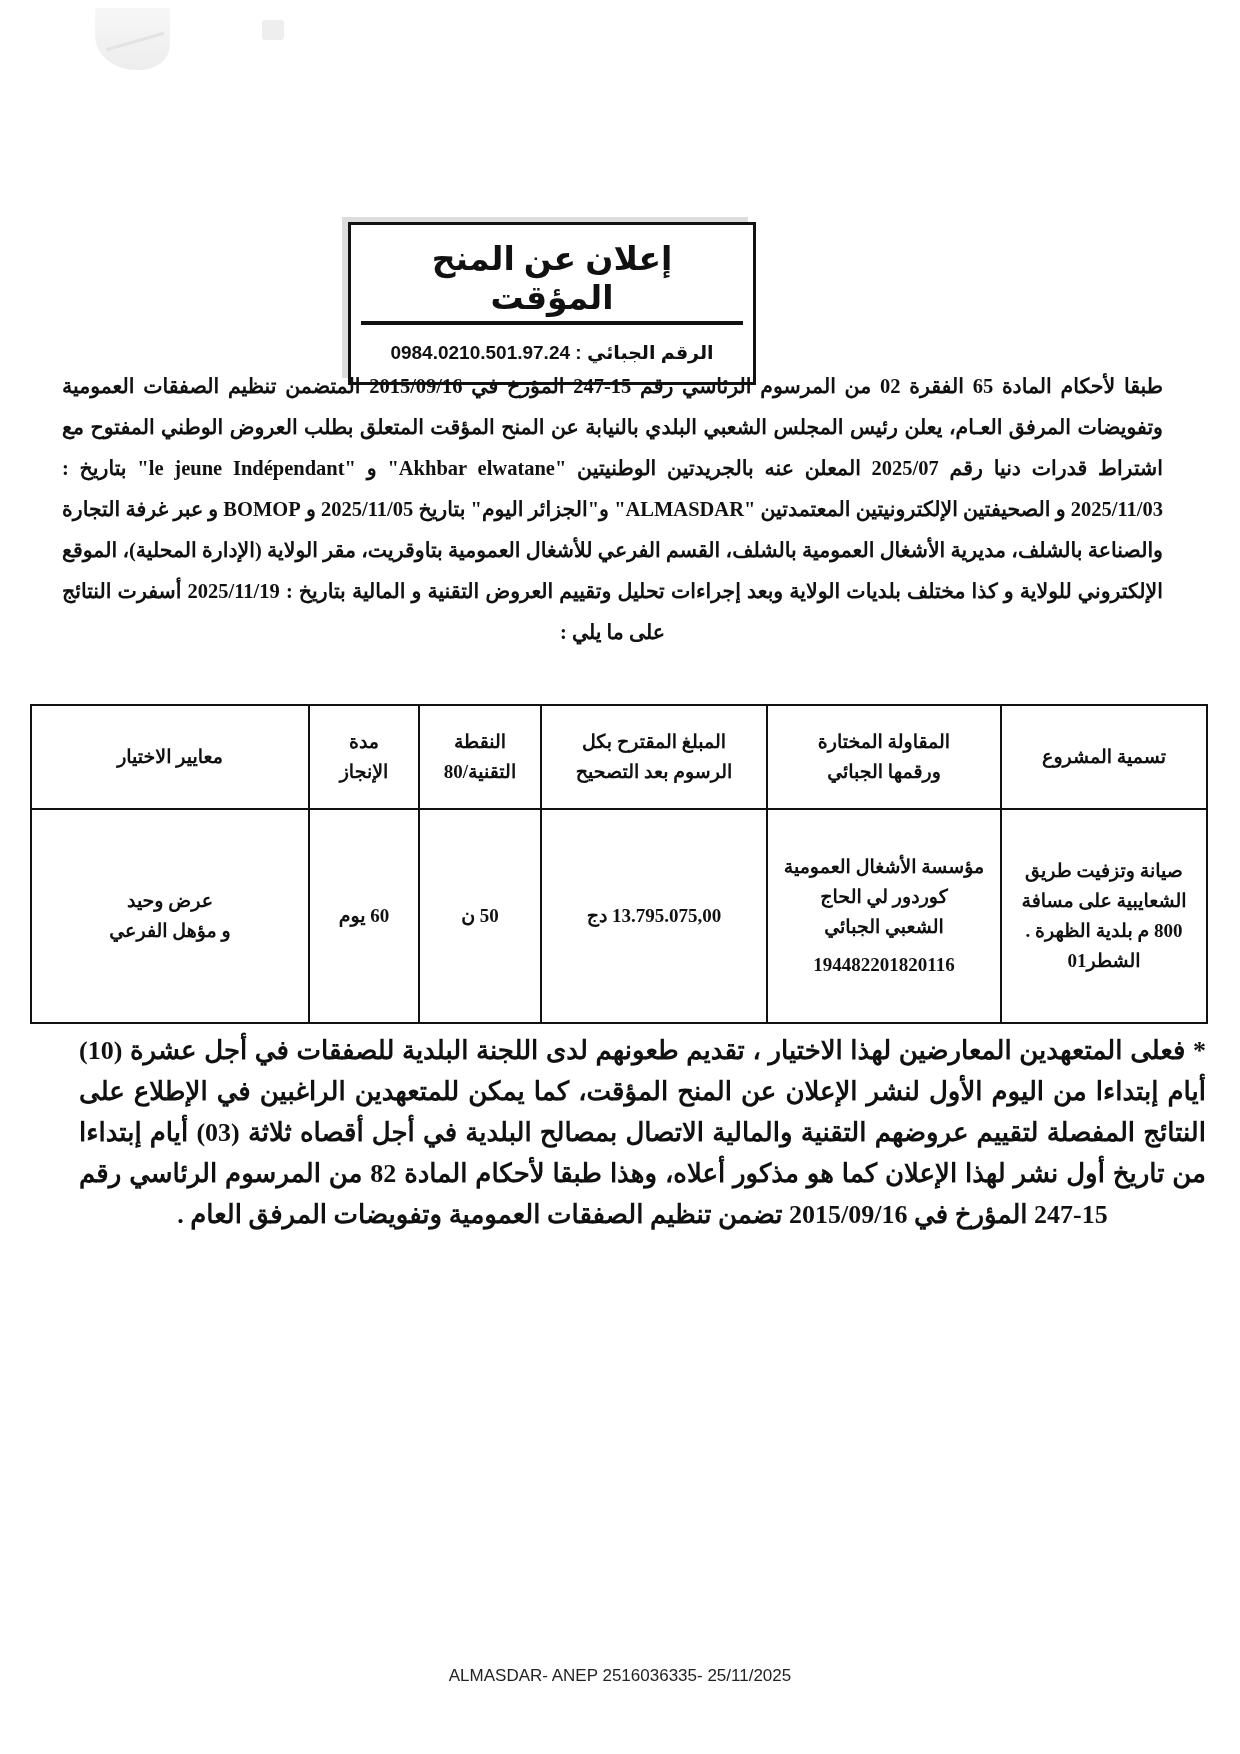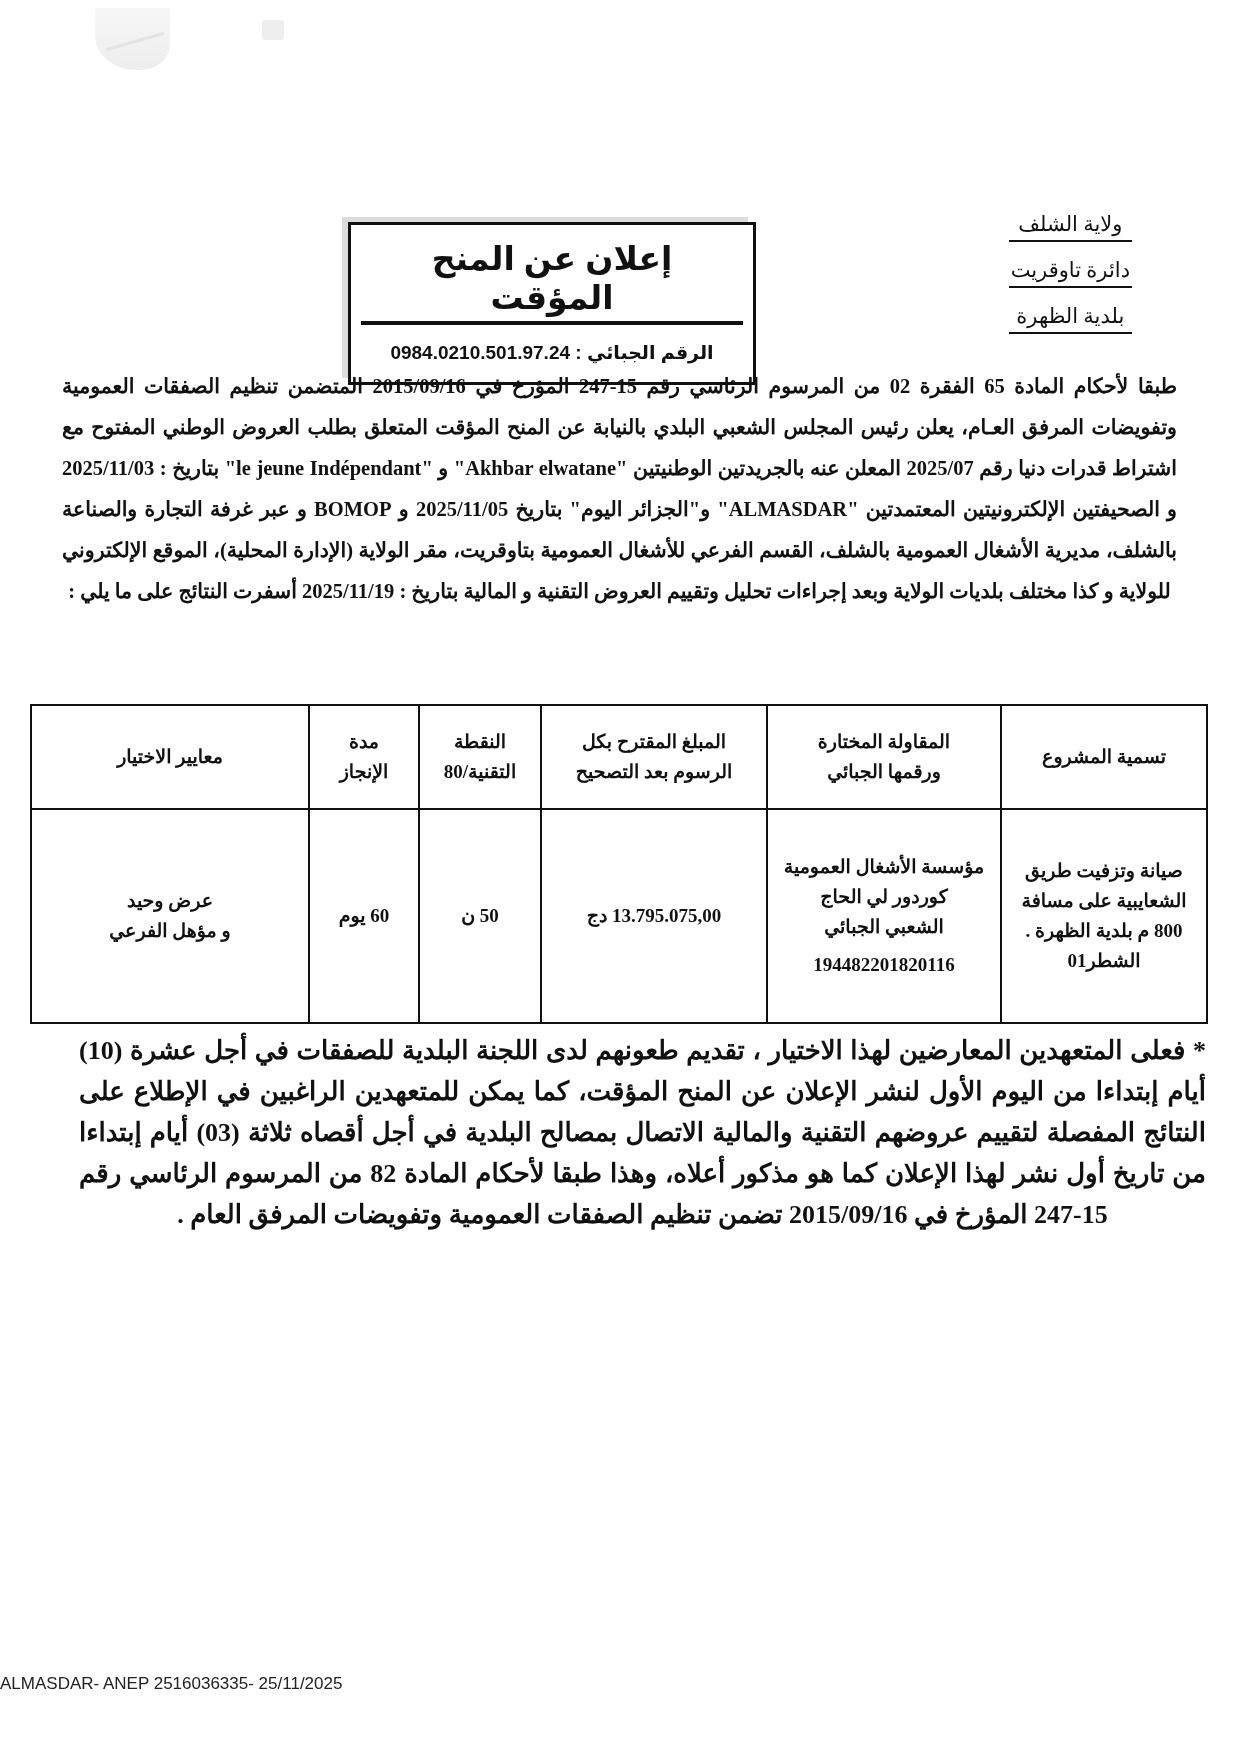--- a/index.html
+++ b/index.html
@@ -94,21 +94,21 @@
     font-weight: bold;
     font-size: 19px;
     direction: rtl;
     unicode-bidi: plaintext;
   }
 
   
   .body-para {
     position: absolute;
     top: 366px;
-    right: 63px;
+    right: 77px;
     left: 62px;
     font-size: 20.5px;
     line-height: 41px;
     text-align: justify;
     text-align-last: center;
     font-family: "Liberation Serif", "DejaVu Serif", serif;
     font-weight: bold;
   }
 
   
@@ -154,44 +154,39 @@
     line-height: 41px;
     text-align: justify;
     text-align-last: center;
     font-weight: bold;
     margin-left: 45px;
   }
 
   
   .page-footer {
     position: absolute;
-    bottom: 60px;
+    bottom: 68px;
     left: 0; right: 0;
-    text-align: left;
+    text-align: center;
     direction: ltr;
     font-family: "Liberation Sans", "DejaVu Sans", sans-serif;
     font-size: 17px;
     color: #222;
   }
 </style>
 </head>
 <body>
 
 <div class="page">
 
   <div class="scan-artifact artifact-a"></div>
   <div class="scan-artifact artifact-b"></div>
   <div class="scan-artifact artifact-c"></div>
 
 
-  <div class="org-block">
-    <span class="org-line">ولاية الشلف</span>
-    <span class="org-line">دائرة تاوقريت</span>
-    <span class="org-line">بلدية الظهرة</span>
-  </div>
 
   <div class="title-box">
     <div class="title-main">إعلان عن المنح المؤقت</div>
     <div class="title-tax">الرقم الجبائي : 0984.0210.501.97.24</div>
   </div>
 
   <div class="body-para">طبقا لأحكام المادة 65 الفقرة 02 من المرسوم الرئاسي رقم 15-247 المؤرخ في 2015/09/16 المتضمن تنظيم الصفقات العمومية وتفويضات المرفق العـام، يعلن رئيس المجلس الشعبي البلدي بالنيابة عن المنح المؤقت المتعلق بطلب العروض الوطني المفتوح مع اشتراط قدرات دنيا رقم 2025/07 المعلن عنه بالجريدتين الوطنيتين "Akhbar elwatane" و "le jeune Indépendant" بتاريخ : 2025/11/03 و الصحيفتين الإلكترونيتين المعتمدتين "ALMASDAR" و"الجزائر اليوم" بتاريخ 2025/11/05 و BOMOP و عبر غرفة التجارة والصناعة بالشلف، مديرية الأشغال العمومية بالشلف، القسم الفرعي للأشغال العمومية بتاوقريت، مقر الولاية (الإدارة المحلية)، الموقع الإلكتروني للولاية و كذا مختلف بلديات الولاية  وبعد إجراءات تحليل وتقييم العروض التقنية و المالية  بتاريخ : 2025/11/19  أسفرت النتائج على ما يلي :</div>
 
   <table class="results-table">
     <colgroup>

